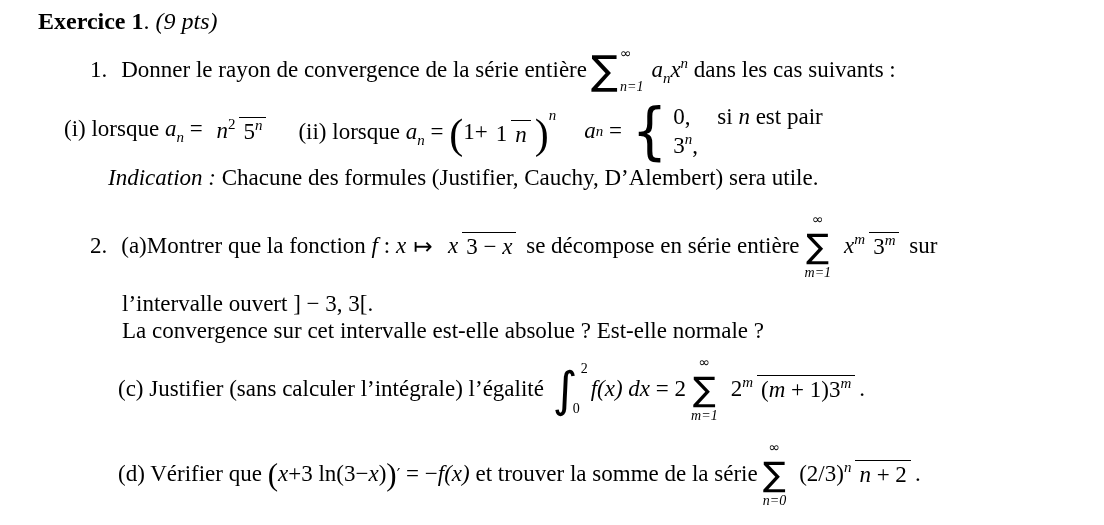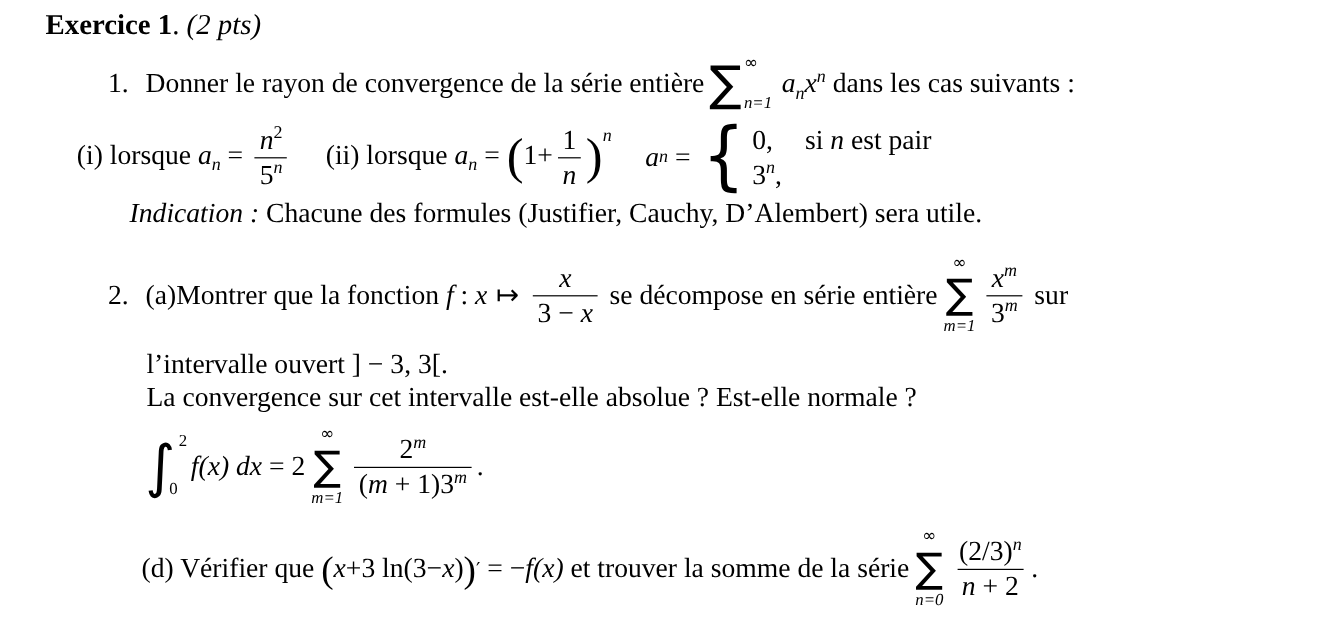--- a/index.html
+++ b/index.html
@@ -8,21 +8,21 @@
     color:#000; font-family:"Liberation Serif", serif; font-size:23px;
     overflow:hidden;
   }
   .line { position:absolute; white-space:nowrap; }
   .bold { font-weight:bold; }
   .it { font-style:italic; }
   .header { font-size:24px; }
   .qnum { margin-right:14px; }
   sub, sup { font-size:15px; line-height:0; }
   
-  .frac { display:inline-flex; flex-direction:column; align-items:center;
+  .frac { display:inline-flex; align-items:center;
           vertical-align:middle; margin:0 4px; line-height:1.2; }
   .frac .num, .frac .den { padding:0 4px; text-align:center; }
   .frac .den { border-top:1.4px solid #000; }
   
   .opfont { font-family:"DejaVu Sans", sans-serif; }
   .inline-op { display:inline-flex; align-items:center; vertical-align:middle; margin:0 4px; }
   .inline-op .sigma { font-size:40px; line-height:1; }
   .side-limits { display:inline-flex; flex-direction:column; justify-content:space-between;
                  height:48px; font-size:14px; line-height:1; margin-left:2px; margin-right:4px; }
   .bigop { display:inline-flex; flex-direction:column; align-items:center;
@@ -47,21 +47,21 @@
   .medp { font-size:31px; line-height:1; vertical-align:middle; }
   .exp-hi { font-size:15px; vertical-align:19px; }
   .prime-hi { font-size:16px; vertical-align:14px; }
   .gap-l { margin-left:28px; }
 </style>
 </head>
 <body>
 
 <div class="page">
 
-  <div class="line header" style="left:38px; top:8px;"><span class="bold">Exercice 1</span><span>. </span><span class="it">(2 pts)</span></div>
+  <div class="line header" style="left:38px; top:8px;"><span class="bold">Exercice 1</span><span>. </span><span class="it">(9 pts)</span></div>
 
   <div class="line" style="left:90px; top:42px; height:56px; display:flex; align-items:center;">
       <span class="qnum">1.</span>
       <span>Donner le rayon de convergence de la série entière</span>
       <span class="inline-op">
         <span class="sigma opfont">∑</span>
         <span class="side-limits">
           <span class="opfont">∞</span>
           <span class="it">n=1</span>
         </span>
@@ -119,20 +119,21 @@
         <span class="num"><span class="it">x</span><sup class="it">m</sup></span>
         <span class="den"><span>3</span><sup class="it">m</sup></span>
       </span>
       <span style="white-space:pre;"> sur</span>
     </div>
 
   <div class="line" style="left:122px; top:291px;"><span>l’intervalle ouvert ] − 3, 3[.</span></div>
   <div class="line" style="left:122px; top:318px;"><span>La convergence sur cet intervalle est-elle absolue ? Est-elle normale ?</span></div>
 
   <div class="line" style="left:118px; top:350px; height:78px; display:flex; align-items:center;">
+      <span style="white-space:pre;">(c) Justifier (sans calculer l’intégrale) l’égalité </span>
       <span class="int-wrap">
         <span class="int-glyph opfont">∫</span>
         <span class="int-limits">
           <span class="iu">2</span>
           <span class="il">0</span>
         </span>
       </span>
       <span class="it" style="white-space:pre;">f(x) dx</span>
       <span style="white-space:pre;"> = 2</span>
       <span class="bigop">

